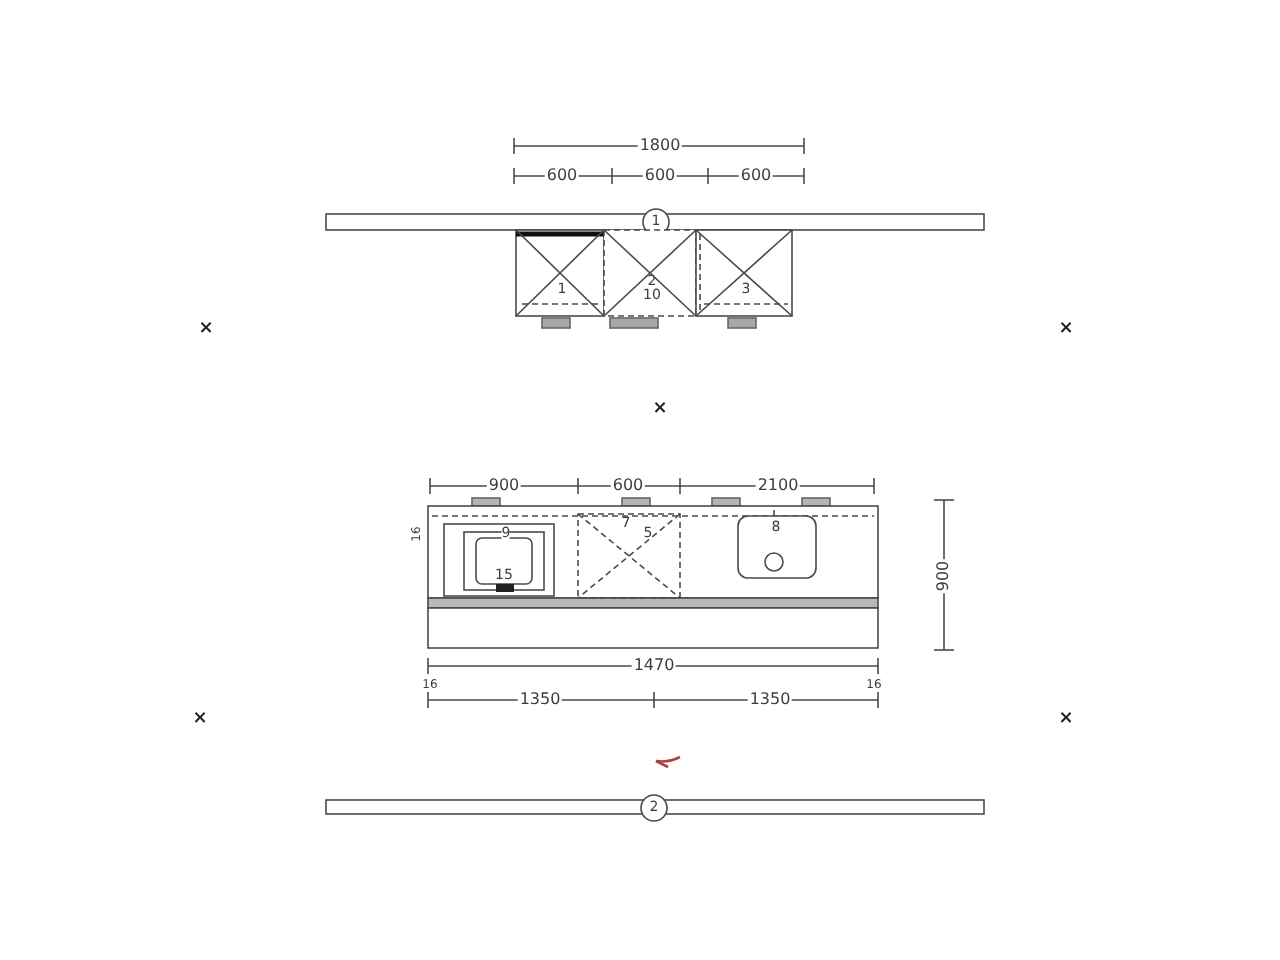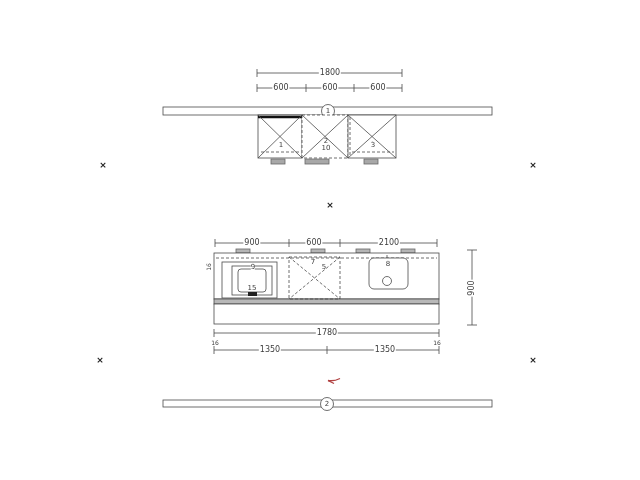--- a/index.html
+++ b/index.html
@@ -142,21 +142,21 @@
   <span class="lbl cross" style="left:103px;top:165px">×</span>
   <span class="lbl cross" style="left:533px;top:165px">×</span>
   <span class="lbl cross" style="left:330px;top:205px">×</span>
   <span class="lbl cross" style="left:100px;top:360px">×</span>
   <span class="lbl cross" style="left:533px;top:360px">×</span>
 
   <span class="lbl" style="left:252px;top:243px">900</span>
   <span class="lbl" style="left:314px;top:243px">600</span>
   <span class="lbl" style="left:389px;top:243px">2100</span>
   <span class="lbl vert" style="left:472px;top:288px">900</span>
-  <span class="lbl" style="left:327px;top:333px">1780</span>
+  <span class="lbl" style="left:327px;top:333px">1470</span>
   <span class="lbl tiny" style="left:215px;top:343px">16</span>
   <span class="lbl" style="left:270px;top:350px">1350</span>
   <span class="lbl" style="left:385px;top:350px">1350</span>
   <span class="lbl tiny" style="left:437px;top:343px">16</span>
   <span class="lbl tiny vert" style="left:209px;top:267px">16</span>
 
   <span class="lbl item onwhite" style="left:253px;top:267px">9</span>
   <span class="lbl item" style="left:252px;top:288px">15</span>
   <span class="lbl item" style="left:313px;top:262px">7</span>
   <span class="lbl item" style="left:324px;top:267px">5</span>

